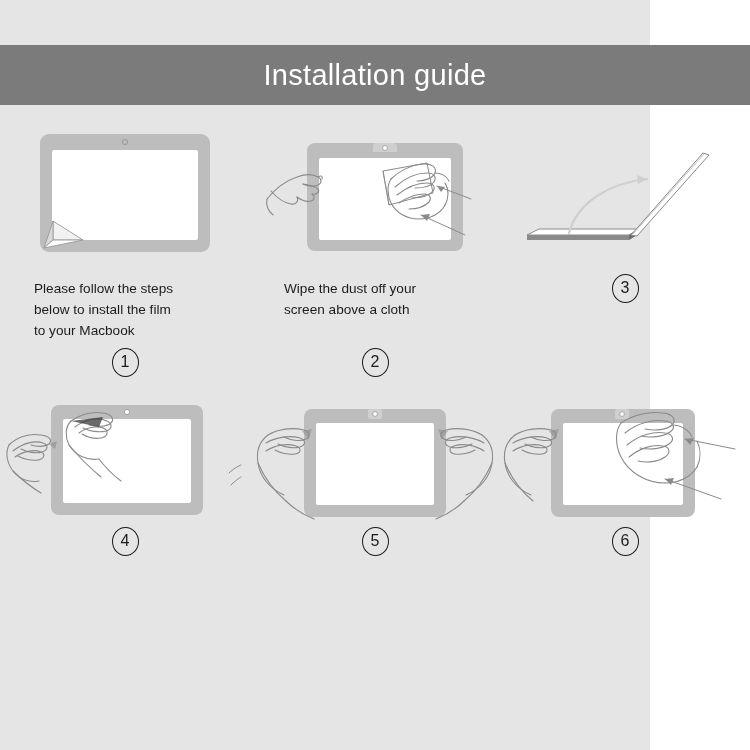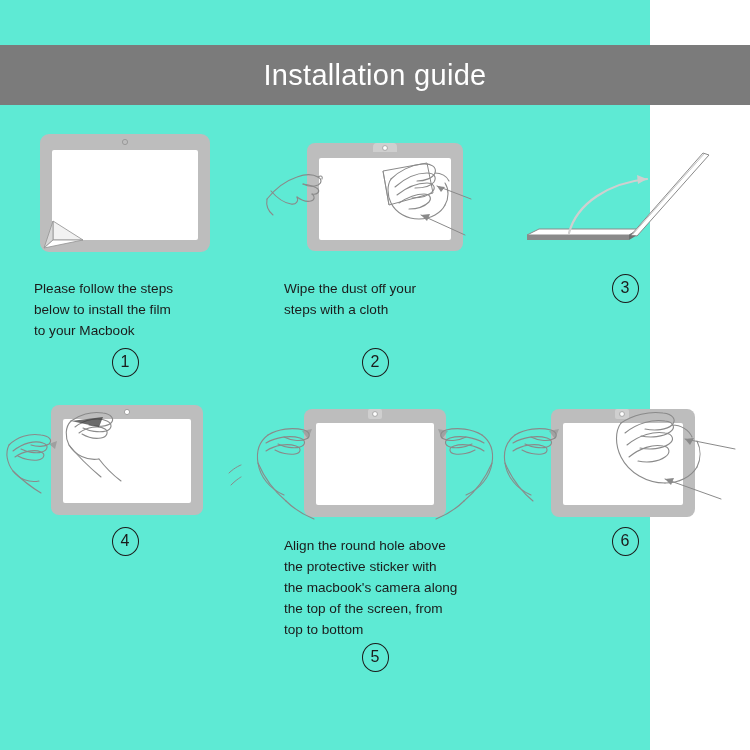--- a/index.html
+++ b/index.html
@@ -9,21 +9,21 @@
     height: 750px;
     background: #ffffff;
     font-family: "Liberation Sans", sans-serif;
     overflow: hidden;
   }
 
   .page {
     position: relative;
     width: 650px;
     height: 750px;
-    background: #5eead4;
+    background: #e5e5e5;
   }
 
   
   .header-banner {
     position: absolute;
     left: 0;
     top: 45px;
     width: 750px;
     height: 60px;
     background: #7b7b7b;
@@ -166,21 +166,21 @@
           </g>
           <g fill="none" stroke="#8a8a8a" stroke-width="1" stroke-linecap="round">
             <path d="M172 55 L206 68"></path>
             <path d="M156 84 L200 104"></path>
           </g>
           <path d="M172 55 L180 56 L176 61 Z" fill="#8a8a8a"></path>
           <path d="M156 84 L165 83 L162 90 Z" fill="#8a8a8a"></path>
         </svg>
       </div>
       <div class="caption">Wipe the dust off your
-steps with a cloth</div>
+screen above a cloth</div>
       <div class="step-num-wrap">
         <div class="step-num">2</div>
       </div>
     </div>
 
     <div class="step-cell row1">
       <div class="illus">
         <svg width="216" height="124" viewBox="0 0 216 124">
 
           <path d="M10 104 L112 104 L122 98 L22 98 Z" fill="#ffffff" stroke="#8a8a8a" stroke-width="1"></path>
@@ -258,25 +258,20 @@
             <path d="M226 38 C216 32 202 30 190 33 C184 35 183 40 188 42 C194 45 204 43 210 40"></path>
             <path d="M228 46 C218 40 204 38 194 41 C188 43 188 48 194 50 C200 52 210 50 216 47"></path>
             <path d="M228 54 C219 48 207 46 198 49 C192 51 193 56 199 57 C205 58 214 56 219 53"></path>
             <path d="M226 38 C234 44 238 54 236 66 C234 80 224 92 210 98"></path>
             <path d="M236 66 C230 80 220 94 208 104"></path>
             <path d="M208 104 C200 112 190 118 180 122"></path>
           </g>
           <path d="M192 34 L182 32 L186 42 Z" fill="#8a8a8a" opacity="0.55"></path>
         </svg>
       </div>
-      <div class="caption">Align the round hole above
-the protective sticker with
-the macbook's camera along
-the top of the screen, from
-top to bottom</div>
       <div class="step-num-wrap">
         <div class="step-num">5</div>
       </div>
     </div>
 
     <div class="step-cell row2">
       <div class="illus">
         <svg width="232" height="126" viewBox="0 0 232 126">
           <rect x="42" y="12" width="144" height="108" rx="8" ry="8" fill="#bdbdbd"></rect>
           <rect x="54" y="26" width="120" height="82" rx="2" ry="2" fill="#ffffff"></rect>

